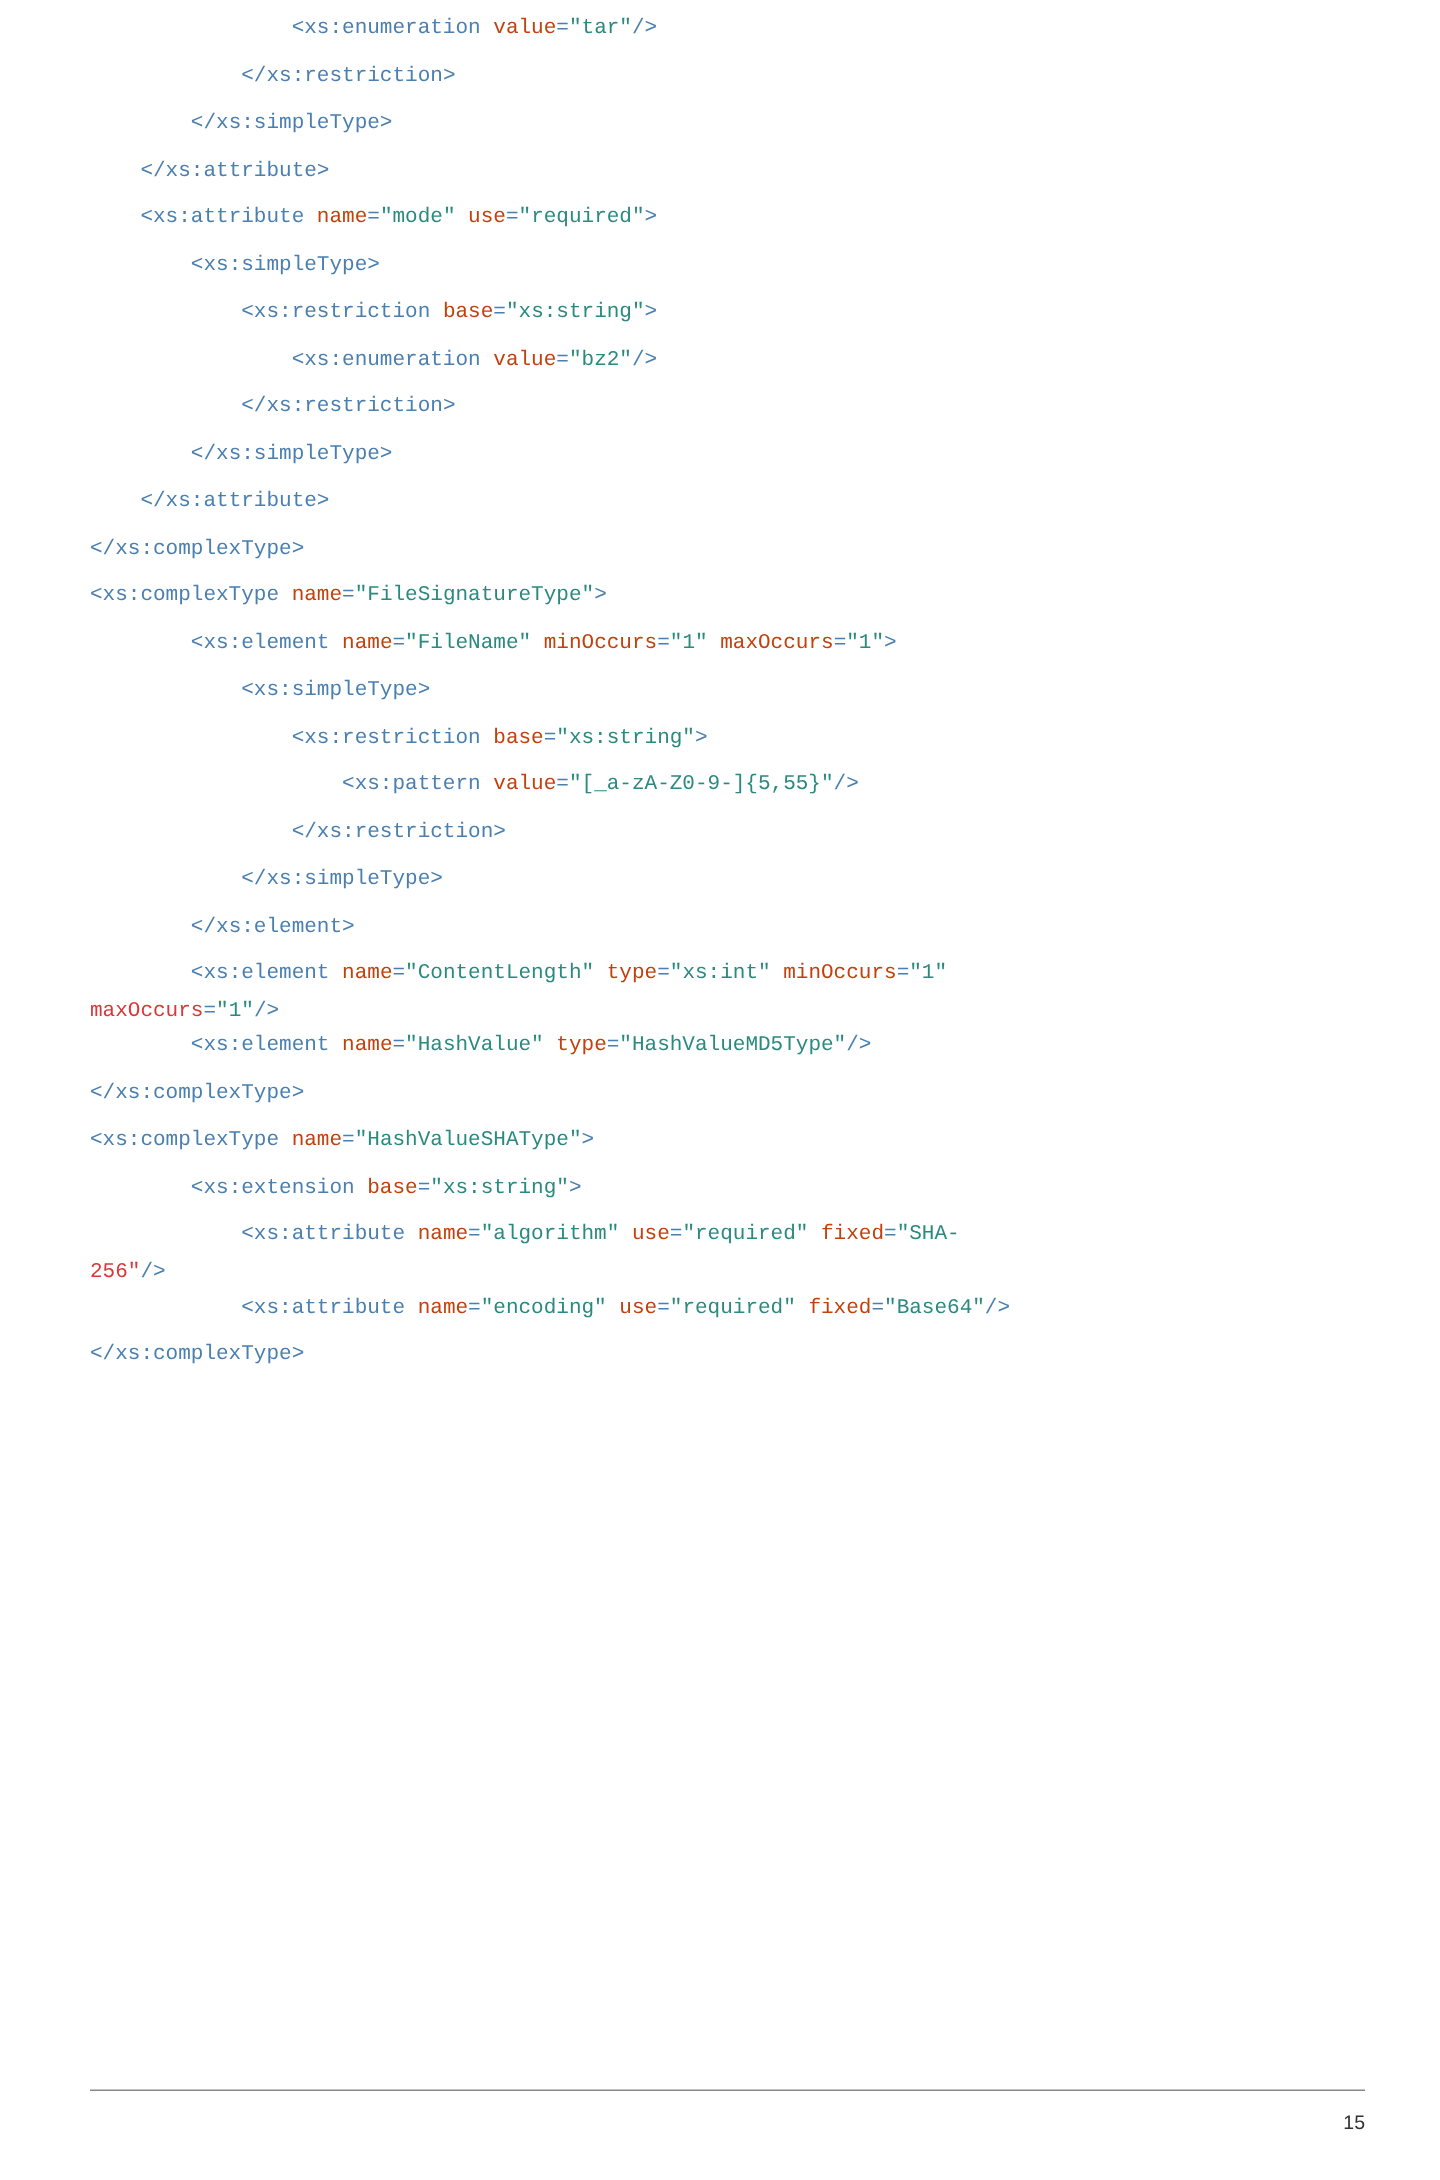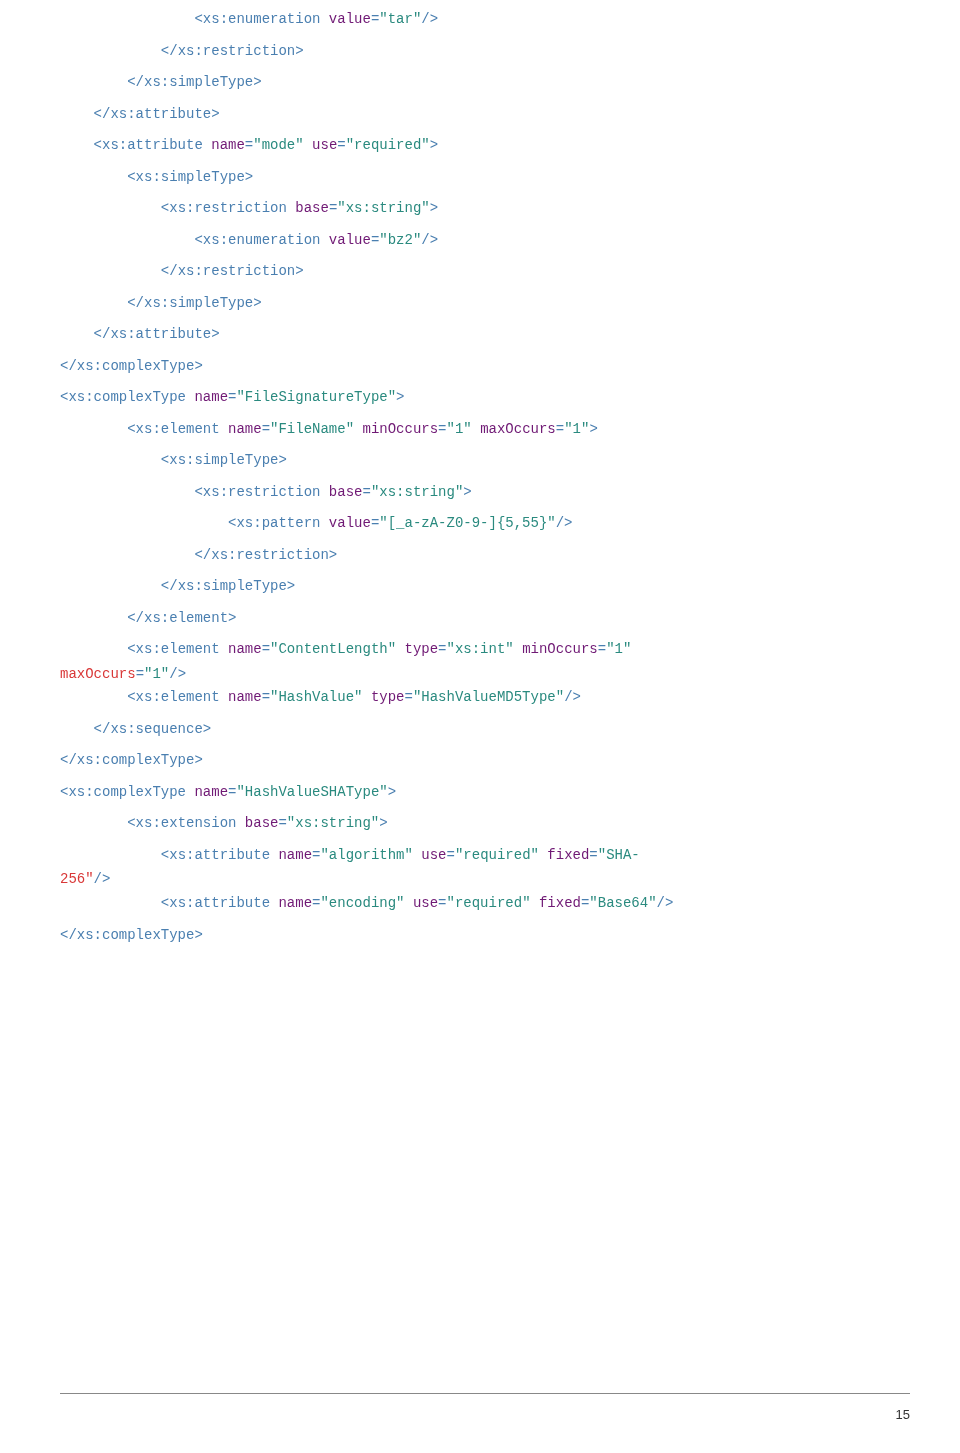--- a/index.html
+++ b/index.html
@@ -13,21 +13,21 @@
   }
   .page {
     width: 960px;
     min-height: 1453px;
     padding: 4px 50px 20px 60px;
     box-sizing: border-box;
     position: relative;
   }
   .line { white-space: pre; }
   .tag { color: #4a7fb0; }
-  .attrname { color: #701a75; }
+  .attrname { color: #c2410c; }
   .attrval { color: #2a8a7f; }
   .red { color: #d93838; }
   .page-footer {
     position: absolute;
     bottom: 24px;
     left: 60px;
     right: 50px;
   }
   .hr {
     border: none;
@@ -86,21 +86,20 @@
 
 <div class="line">            <span class="tag">&lt;/xs:simpleType&gt;</span></div>
 
 <div class="line">        <span class="tag">&lt;/xs:element&gt;</span></div>
 
 <div class="line">        <span class="tag">&lt;xs:element</span> <span class="attrname">name</span><span class="tag">=</span><span class="attrval">"ContentLength"</span> <span class="attrname">type</span><span class="tag">=</span><span class="attrval">"xs:int"</span> <span class="attrname">minOccurs</span><span class="tag">=</span><span class="attrval">"1"</span></div>
 <div class="line" style="line-height:1.2"><span class="red">maxOccurs</span><span class="tag">=</span><span class="attrval">"1"</span><span class="tag">/&gt;</span></div>
 
 <div class="line">        <span class="tag">&lt;xs:element</span> <span class="attrname">name</span><span class="tag">=</span><span class="attrval">"HashValue"</span> <span class="attrname">type</span><span class="tag">=</span><span class="attrval">"HashValueMD5Type"</span><span class="tag">/&gt;</span></div>
 
-<div class="line">    <span class="tag">&lt;/xs:sequence&gt;</span></div>
 
 <div class="line"><span class="tag">&lt;/xs:complexType&gt;</span></div>
 
 <div class="line"><span class="tag">&lt;xs:complexType</span> <span class="attrname">name</span><span class="tag">=</span><span class="attrval">"HashValueSHAType"</span><span class="tag">&gt;</span></div>
 
 
 <div class="line">        <span class="tag">&lt;xs:extension</span> <span class="attrname">base</span><span class="tag">=</span><span class="attrval">"xs:string"</span><span class="tag">&gt;</span></div>
 
 <div class="line">            <span class="tag">&lt;xs:attribute</span> <span class="attrname">name</span><span class="tag">=</span><span class="attrval">"algorithm"</span> <span class="attrname">use</span><span class="tag">=</span><span class="attrval">"required"</span> <span class="attrname">fixed</span><span class="tag">=</span><span class="attrval">"SHA-</span></div>
 <div class="line" style="line-height:1.2"><span class="red">256"</span><span class="tag">/&gt;</span></div>

